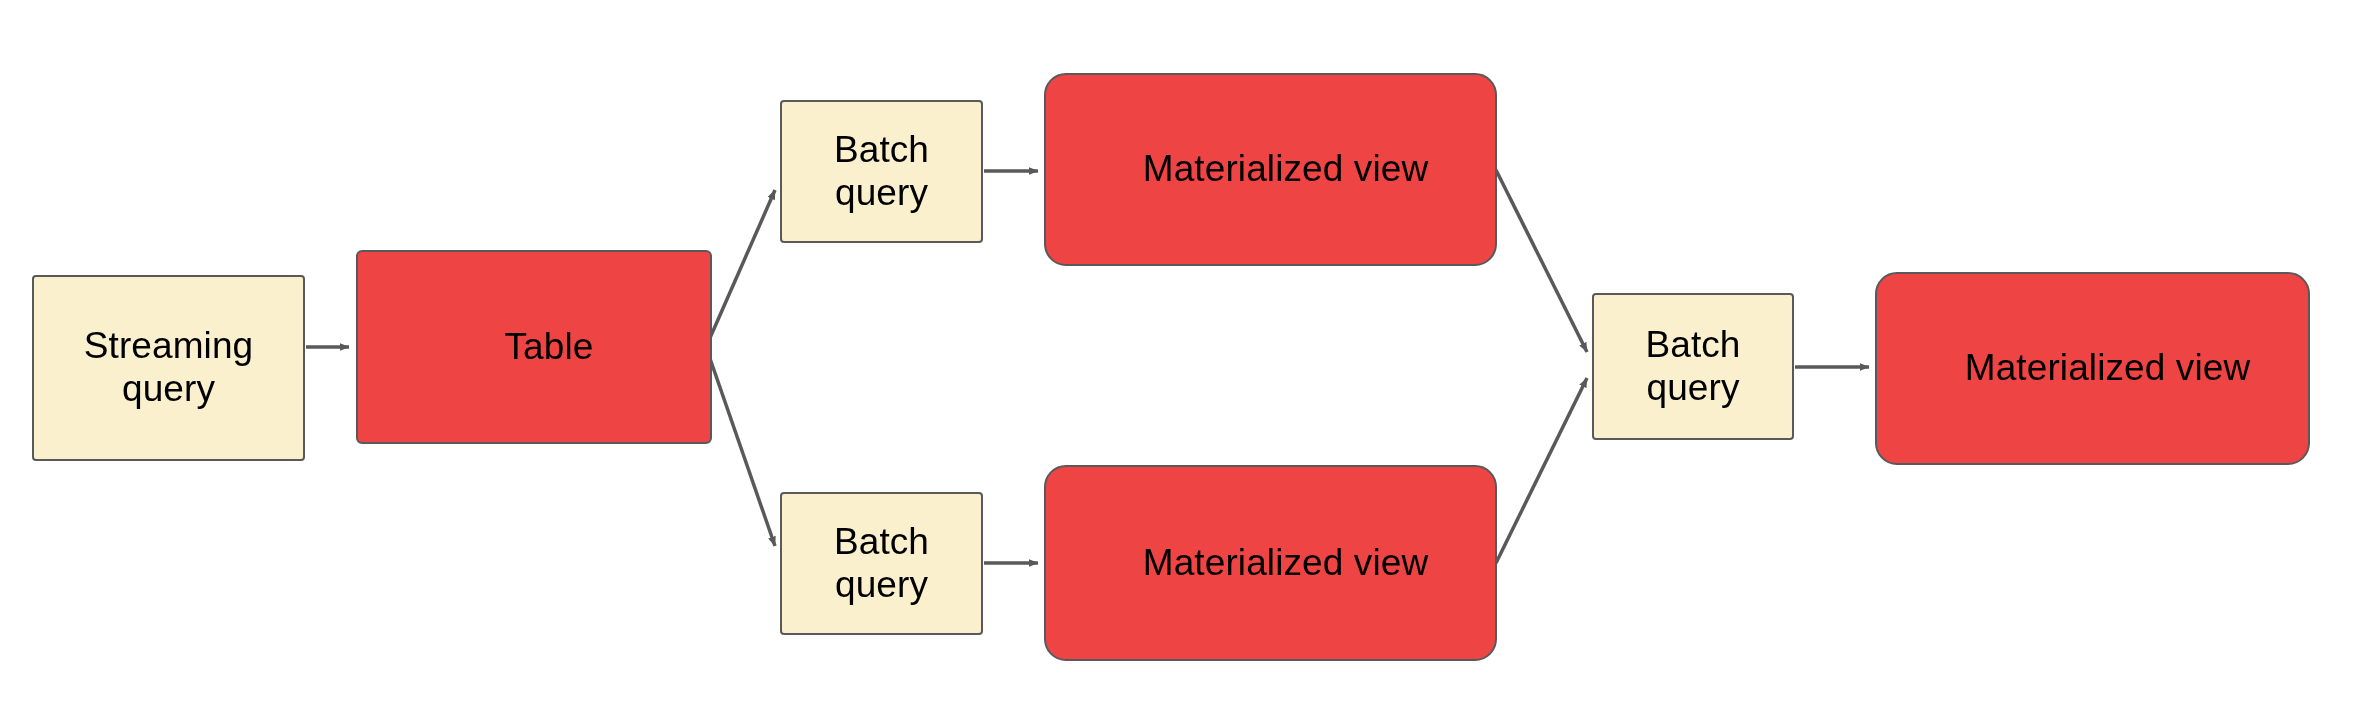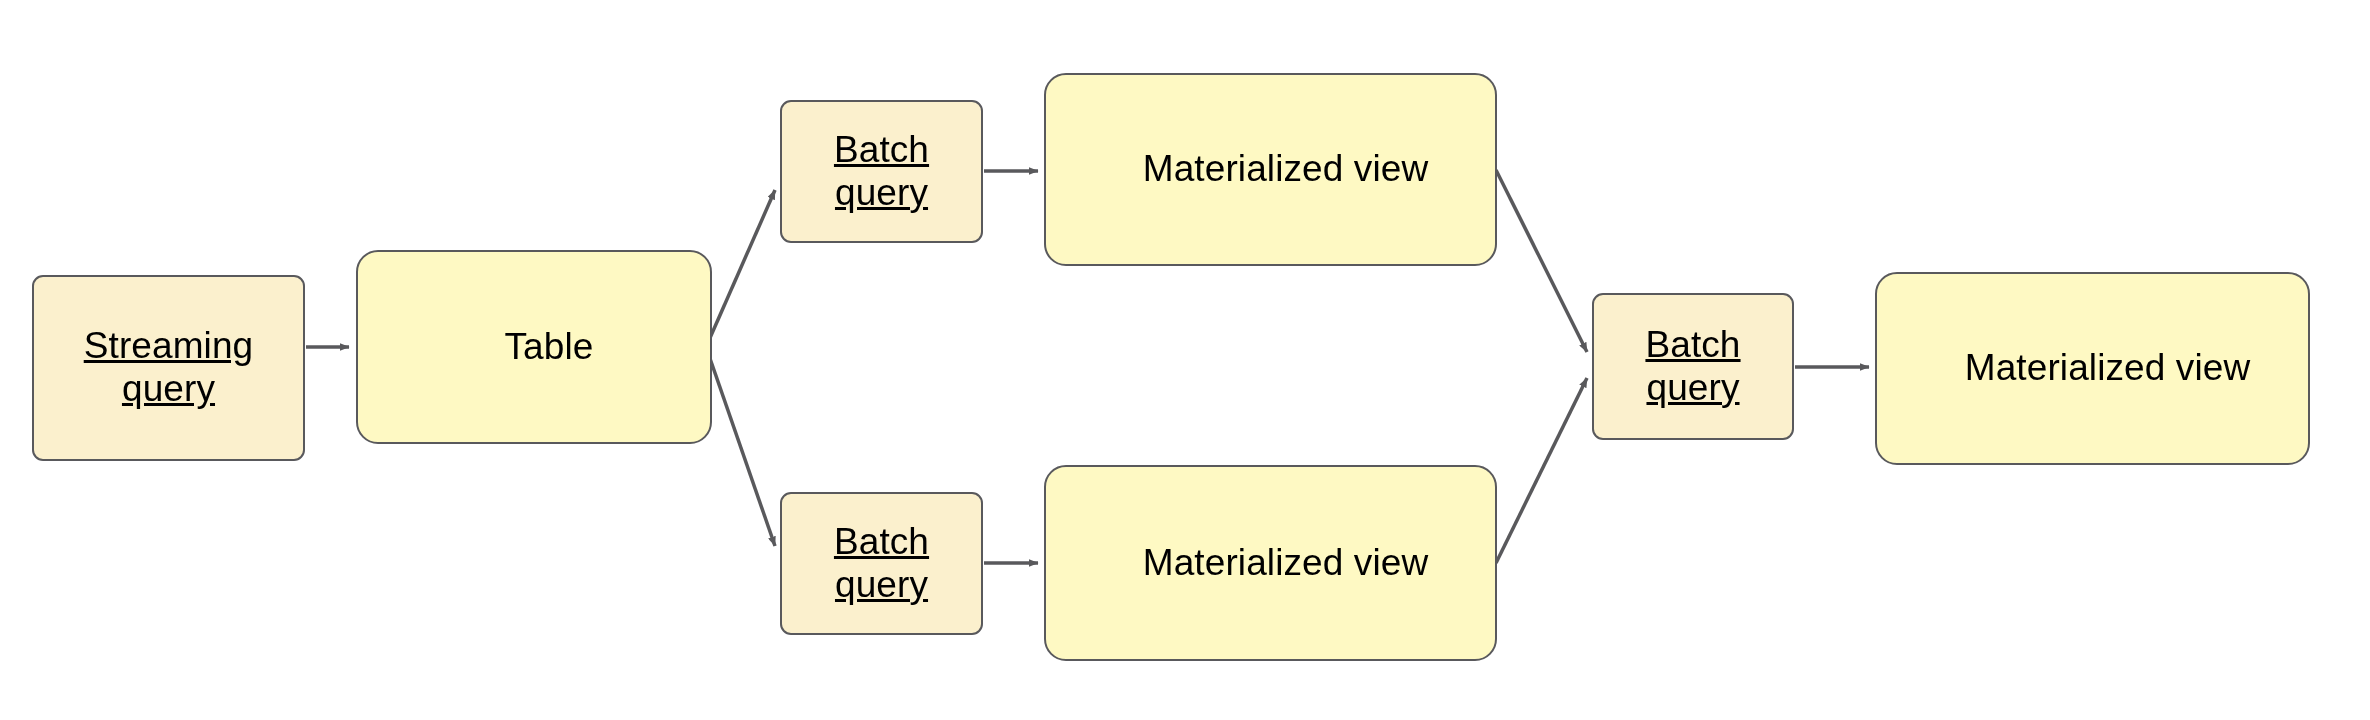--- a/index.html
+++ b/index.html
@@ -36,25 +36,24 @@
     text-align: center;
     border: 2px solid #59595c;
     font-size: 37px;
     line-height: 1.16;
     color: #000000;
     letter-spacing: 0.1px;
     white-space: pre-line;
   }
   .node.process {
     background: #fbf0cd;
-    border-radius: 11px;
-    text-decoration: underline;
+    border-radius: 4px;
   }
   .node.store {
-    background: #fef9c3;
+    background: #ef4444;
     border-radius: 22px;
     padding-left: 30px;
   }
   .node-label {
     display: block;
     white-space: pre-line;
   }
 </style>
 </head>
 <body>
@@ -99,21 +98,21 @@
     <g>
       <line x1="1795" y1="367" x2="1869" y2="367" stroke="#59595c" stroke-width="3.5" marker-end="url(#arrowhead)"></line>
     </g>
   </svg>
 
   <div class="node process" style="left:32px; top:275px; width:273px; height:186px;">
     <span class="node-label">Streaming
 query</span>
   </div>
 
-  <div class="node store" style="left:356px; top:250px; width:356px; height:194px;">
+  <div class="node store" style="left:356px; top:250px; width:356px; height:194px;border-radius:6px;">
     <span class="node-label">Table</span>
   </div>
 
   <div class="node process" style="left:780px; top:100px; width:203px; height:143px;">
     <span class="node-label">Batch
 query</span>
   </div>
 
   <div class="node store" style="left:1044px; top:73px; width:453px; height:193px;">
     <span class="node-label">Materialized view</span>

